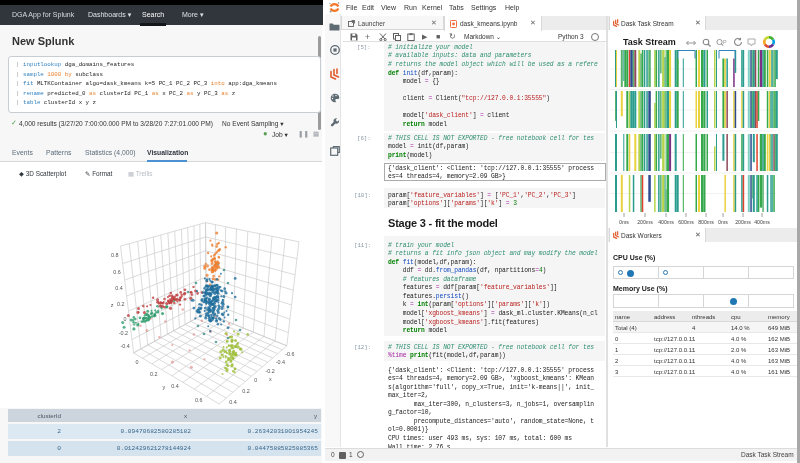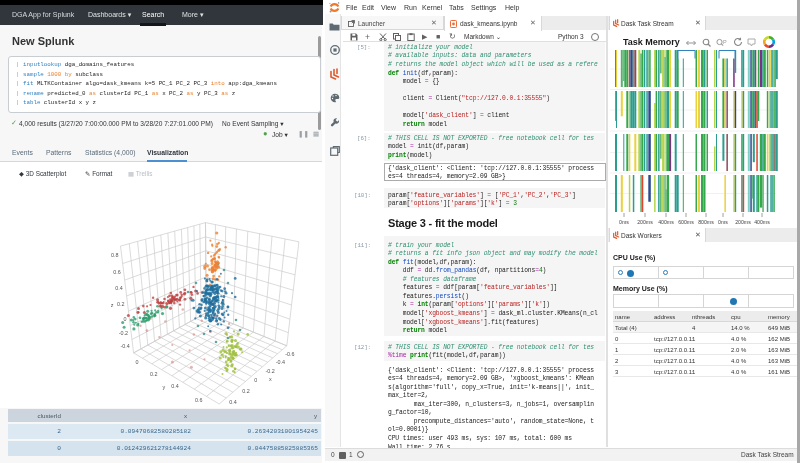--- a/index.html
+++ b/index.html
@@ -878,21 +878,21 @@
         <g fill="none" stroke="#e05b2b" stroke-width="1.8" stroke-linecap="round">
           <path d="M2 3.5 L2 9 L6.5 11"></path>
           <path d="M5 1.5 L5 7 L9.5 9"></path>
           <path d="M8 1 L8 5.5"></path>
         </g>
       </svg>
     </div>
 <div class="ab" style="left:296px;top:20px;font-size:6.5px;color:#333">Dask Task Stream</div>
 <div class="ab" style="left:370px;top:19px;font-size:7px;color:#555">✕</div>
 <div class="ab" style="left:283px;top:30px;width:192px;height:417px;background:#fff"></div>
-<div class="ab" style="left:298px;top:36.5px;font-size:9px;font-weight:bold;color:#1a1a1a">Task Memory</div>
+<div class="ab" style="left:298px;top:36.5px;font-size:9px;font-weight:bold;color:#1a1a1a">Task Stream</div>
 <div class="ab" style="left:361px;top:40px;width:10px;height:6px">
       <svg width="10" height="6" viewBox="0 0 10 6">
         <path d="M0.5 3 H9.5 M2.5 1 L0.5 3 L2.5 5 M7.5 1 L9.5 3 L7.5 5" fill="none" stroke="#888" stroke-width="0.9"></path>
       </svg>
     </div>
 <div class="ab" style="left:377px;top:37.5px;width:9px;height:10px">
       <svg width="9" height="10" viewBox="0 0 9 10">
         <circle cx="4" cy="4" r="2.8" fill="none" stroke="#888" stroke-width="1.1"></circle>
         <line x1="6" y1="6" x2="8.5" y2="8.5" stroke="#888" stroke-width="1.3"></line>
       </svg>

